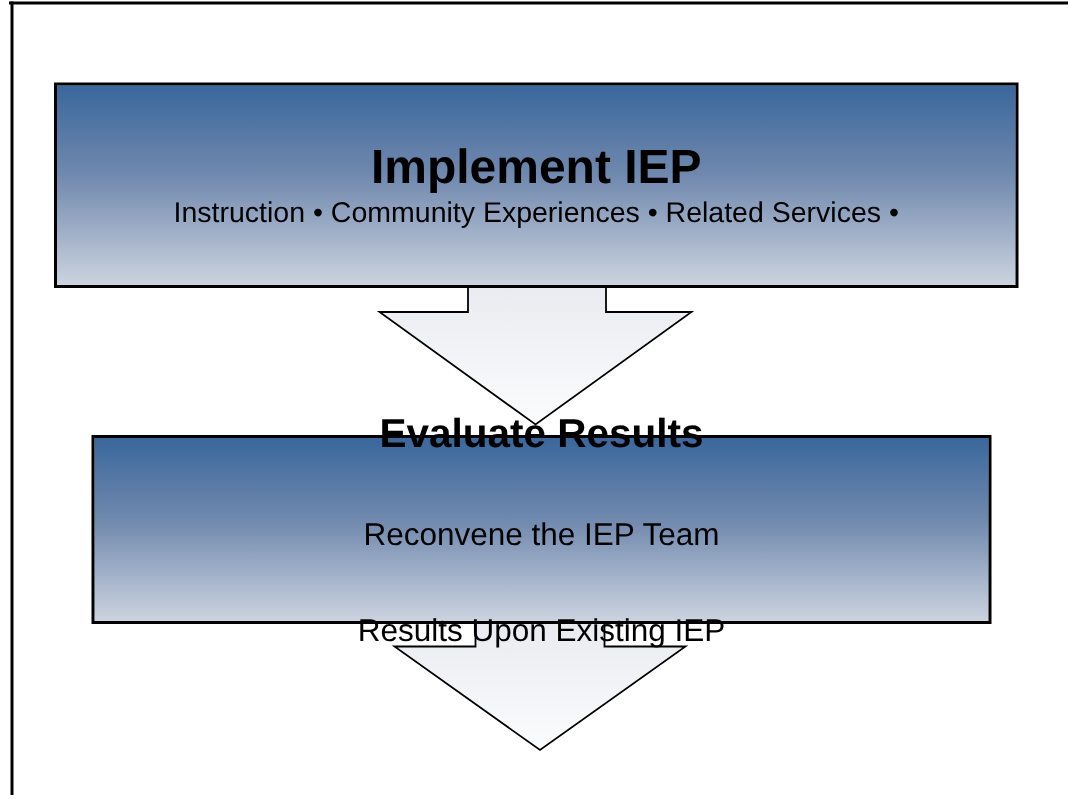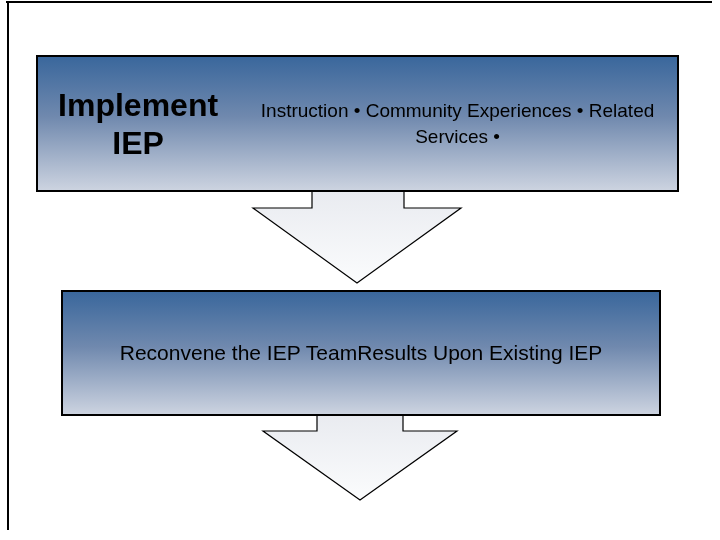--- a/index.html
+++ b/index.html
@@ -31,41 +31,41 @@
   }
   .step-box {
     position: absolute;
     box-sizing: border-box;
     border: 2px solid var(--border, #000000);
     background: linear-gradient(to bottom,
       var(--g-top, #3a679c) 0%,
       var(--g-mid, #7089ae) 45%,
       var(--g-bot, #ccd3e0) 100%);
     display: flex;
-    flex-direction: row;
+    flex-direction: column;
     align-items: center;
     justify-content: center;
     text-align: center;
     z-index: 2;
   }
   .box-1 { left: 36px; top: 55px; width: 643px; height: 137px; }
   .box-2 { left: 61px; top: 290px; width: 600px; height: 126px; }
   .title-1 {
     font-size: 32px;
     font-weight: bold;
     line-height: 38px;
     letter-spacing: 0px;
   }
   .title-2 {
     font-size: 27px;
     font-weight: bold;
     line-height: 34px;
   }
   .detail-line-1 { font-size: 19px; line-height: 26px; }
-  .detail-line-2 { font-size: 21px; line-height: 26px; }
+  .detail-line-2 { font-size: 21px; line-height: 26px; margin-top: 38px; }
   .flow-arrow {
     position: absolute;
     z-index: 1;
   }
   .arrow-1 { left: 250px; top: 189px; }
   .arrow-2 { left: 258px; top: 413px; }
   .arrow-shape {
     stroke: var(--border, #000000);
     stroke-width: 1.2;
     stroke-linejoin: miter;
@@ -88,20 +88,21 @@
     <defs>
       <linearGradient id="arrowGrad1" x1="0" y1="0" x2="0" y2="1">
         <stop offset="0" style="stop-color:var(--a-top,#e9ebf0)"></stop>
         <stop offset="1" style="stop-color:var(--a-bot,#fbfcfd)"></stop>
       </linearGradient>
     </defs>
     <polygon class="arrow-shape" fill="url(#arrowGrad1)" points="62,2 62,19 3,19 107,94 211,19 154,19 154,2"></polygon>
   </svg>
 
   <div class="step-box box-2">
+    <div class="title-2">Evaluate Results</div>
     <div class="detail-line-2">Reconvene the IEP Team</div>
     <div class="detail-line-2">Results Upon Existing IEP</div>
   </div>
 
   <svg class="flow-arrow arrow-2" width="205" height="90" viewBox="0 0 205 90">
     <defs>
       <linearGradient id="arrowGrad2" x1="0" y1="0" x2="0" y2="1">
         <stop offset="0" style="stop-color:var(--a-top,#e9ebf0)"></stop>
         <stop offset="1" style="stop-color:var(--a-bot,#fbfcfd)"></stop>
       </linearGradient>

